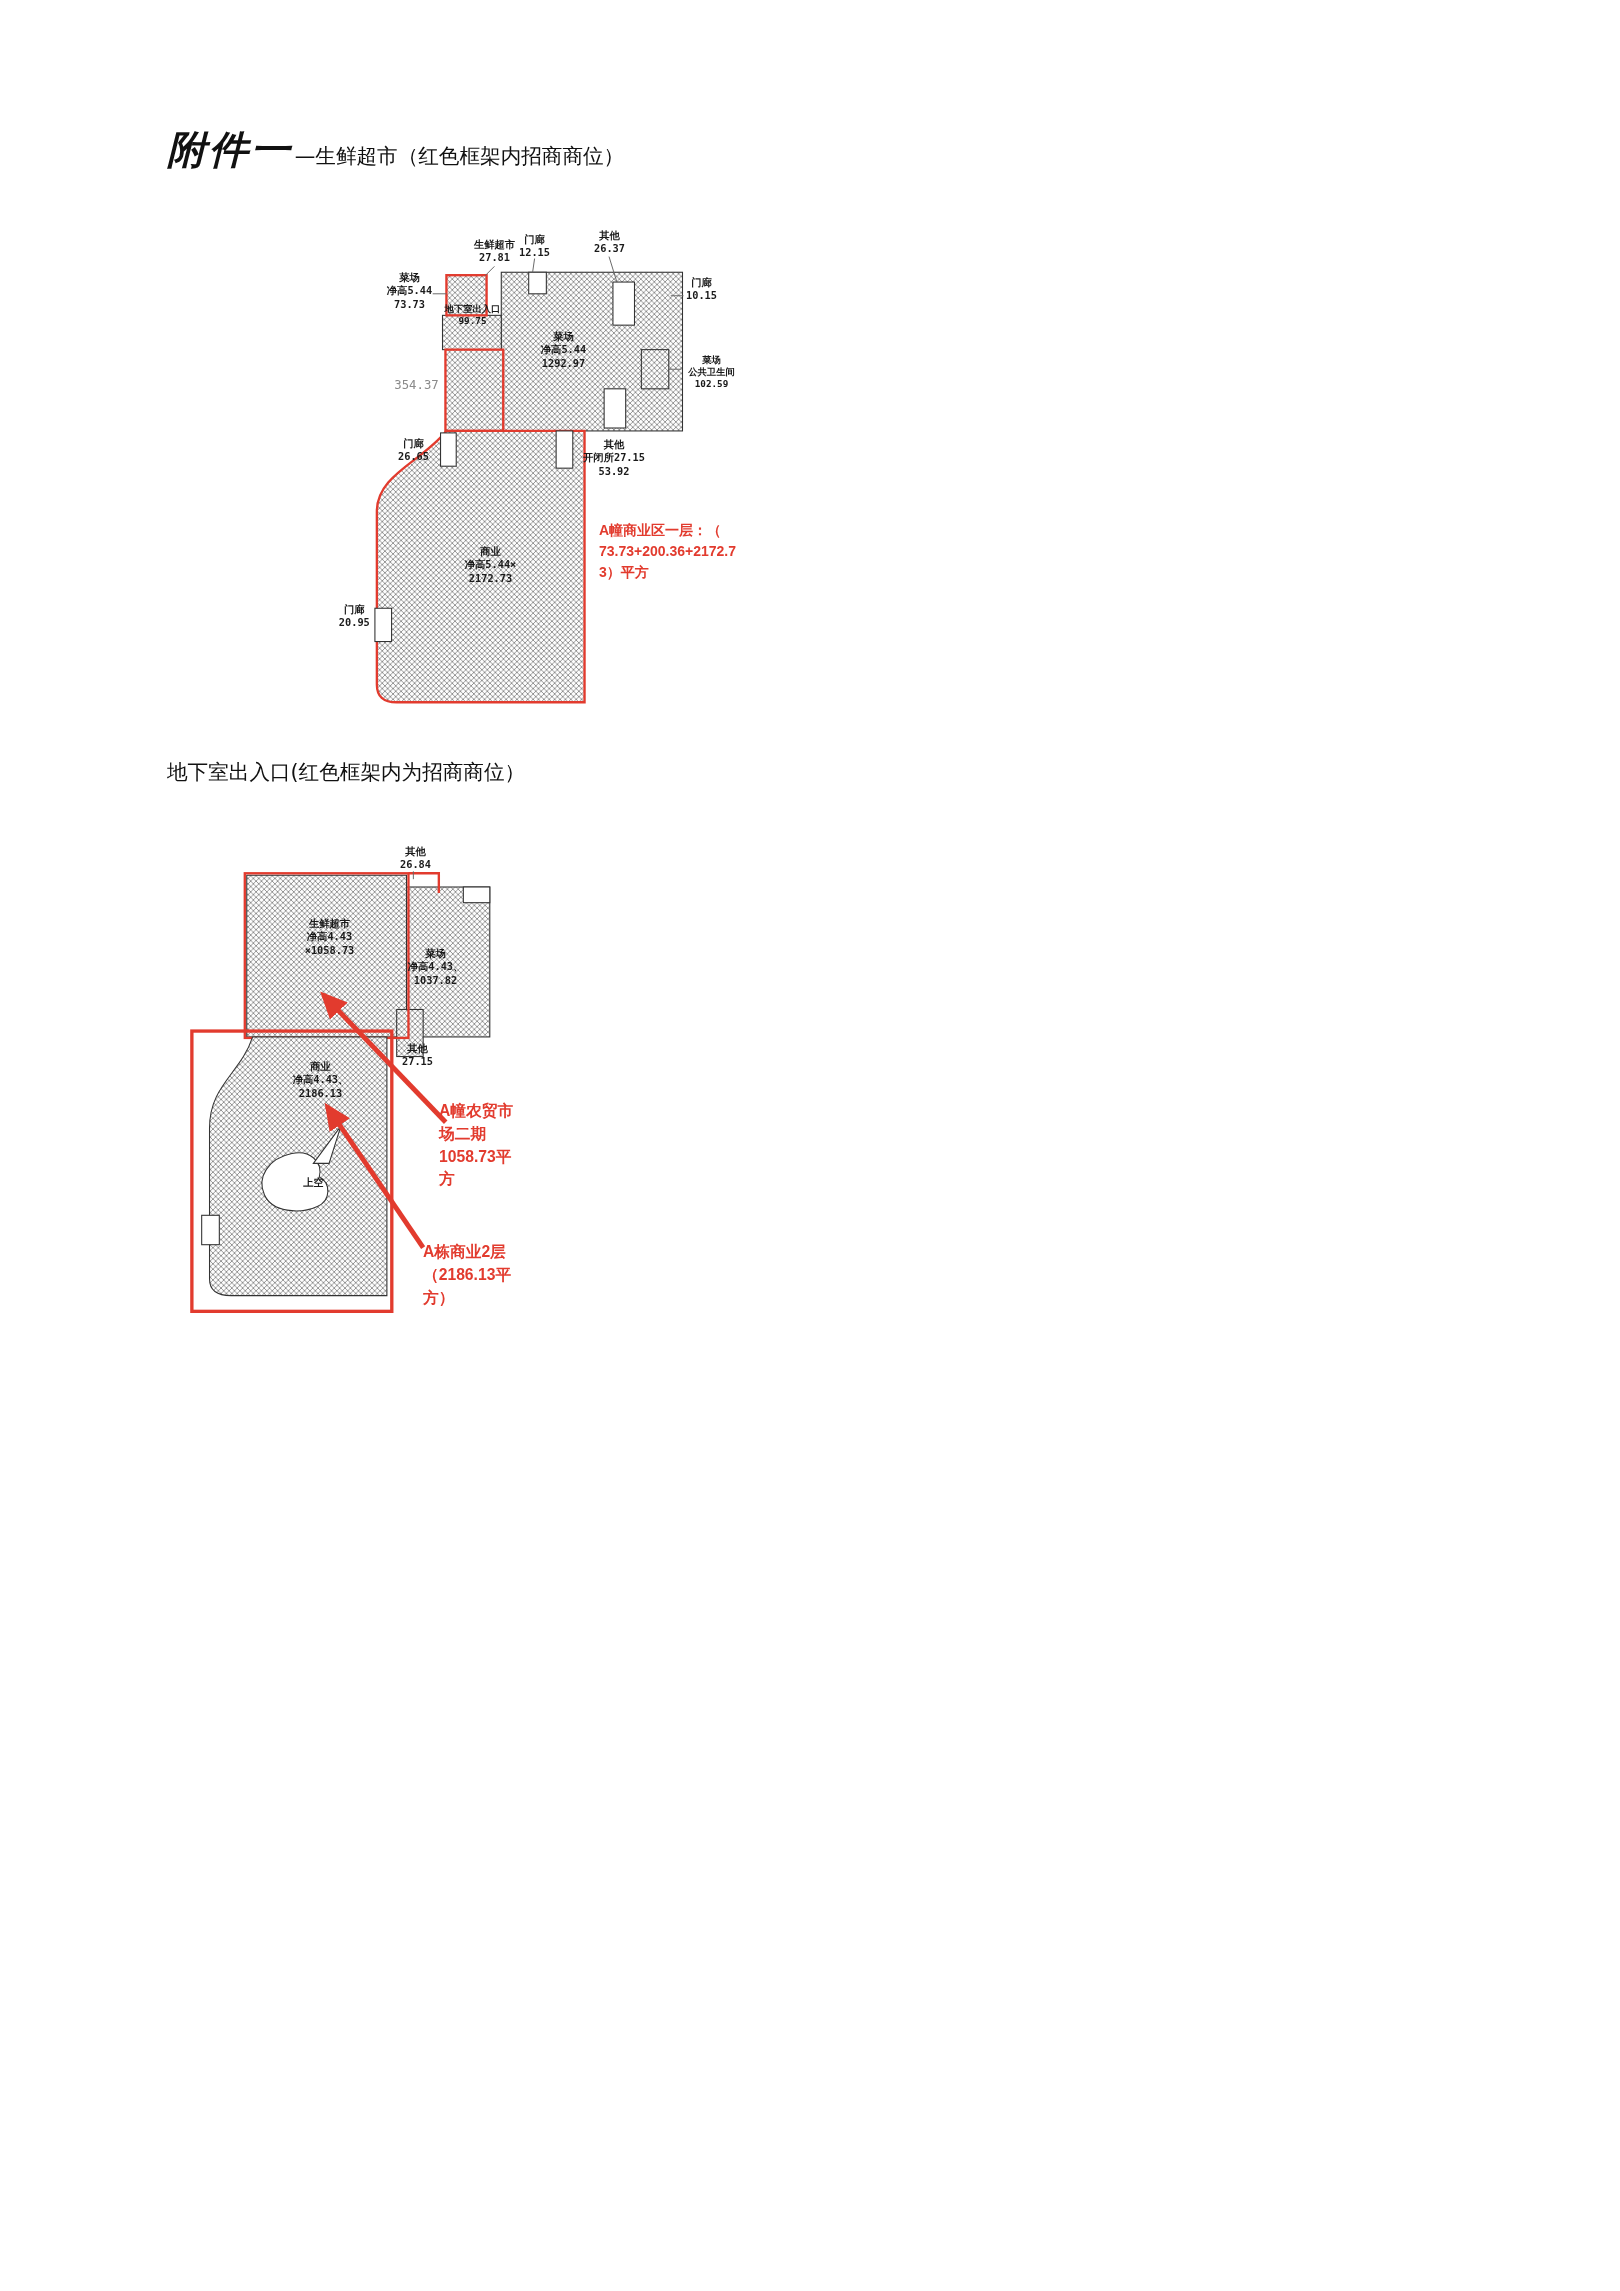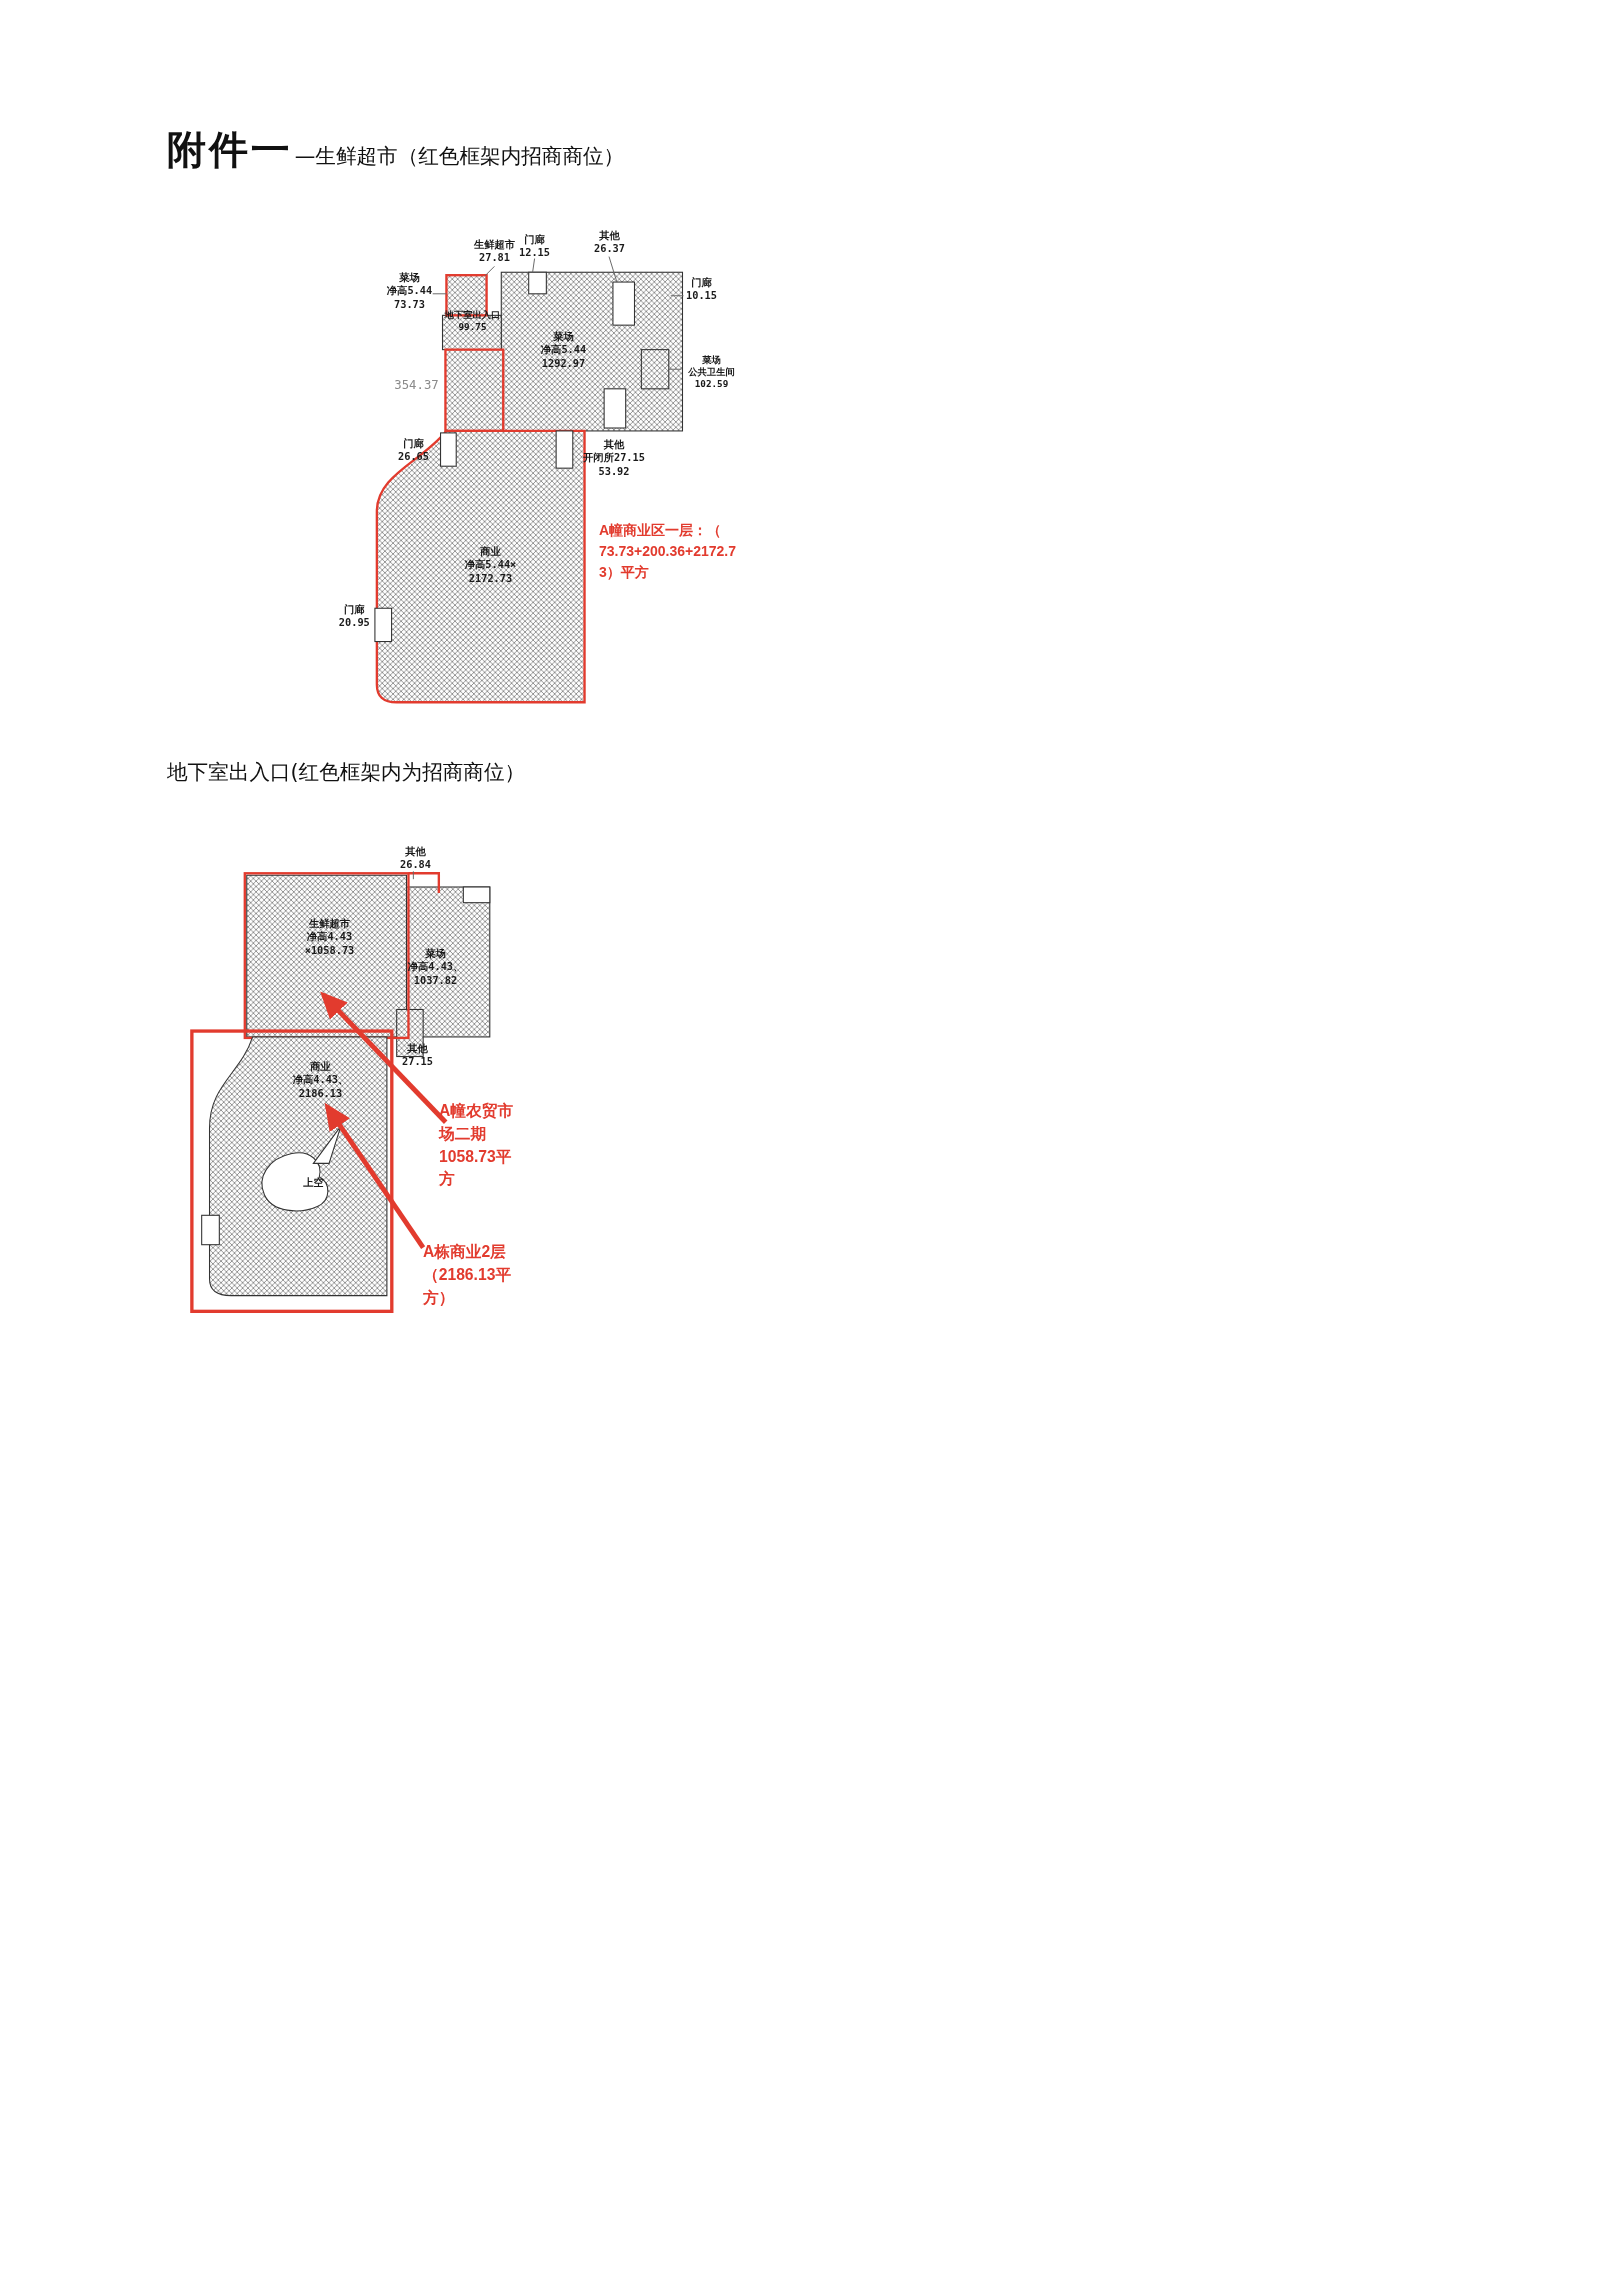--- a/index.html
+++ b/index.html
@@ -5,21 +5,21 @@
   :root { --red:#e23b2e; --ink:#222222; --dim:#8a8a8a; }
   * { margin:0; padding:0; box-sizing:border-box; }
   html,body { background:#ffffff; }
   body {
     width:1620px; height:2292px; position:relative;
     font-family:"DejaVu Sans", sans-serif; color:var(--ink);
   }
   .page-header { position:absolute; white-space:nowrap; }
   .title-main {
     font-family:"DejaVu Serif", serif; font-size:39px; font-weight:700;
-    letter-spacing:2.9px; color:#111;
+    letter-spacing:2.9px; color:#111;font-style:italic;
   }
   .title-sub { font-size:20.6px; font-weight:400; color:#111; margin-left:2px; }
   .section-title {
     position:absolute; font-size:20.6px; font-weight:400; color:#111; white-space:nowrap;
   }
   .plan { position:absolute; }
   .plan-svg { position:absolute; left:0; top:0; }
   .lbl {
     position:absolute; white-space:pre-line; text-align:center;
     font-family:"DejaVu Sans Mono", monospace;
@@ -105,21 +105,21 @@
 27.81</div>
     <div class="lbl" style="left:190px; top:7.8px; width:43px">门廊
 12.15</div>
     <div class="lbl" style="left:263px; top:3.9px; width:47px">其他
 26.37</div>
     <div class="lbl" style="left:355px; top:51px; width:47px">门廊
 10.15</div>
     <div class="lbl" style="left:59px; top:46px; width:55px">菜场
 净高5.44
 73.73</div>
-    <div class="lbl small" style="left:115px; top:84px; width:69px">地下室出入口
+    <div class="lbl small" style="left:115px; top:78px; width:69px">地下室出入口
 99.75</div>
     <div class="lbl" style="left:206px; top:105px; width:69px">菜场
 净高5.44
 1292.97</div>
     <div class="lbl small" style="left:358px; top:129px; width:61px">菜场
 公共卫生间
 102.59</div>
     <div class="lbl dim" style="left:69px; top:153px; width:49px">354.37</div>
     <div class="lbl" style="left:67px; top:212px; width:47px">门廊
 26.65</div>

